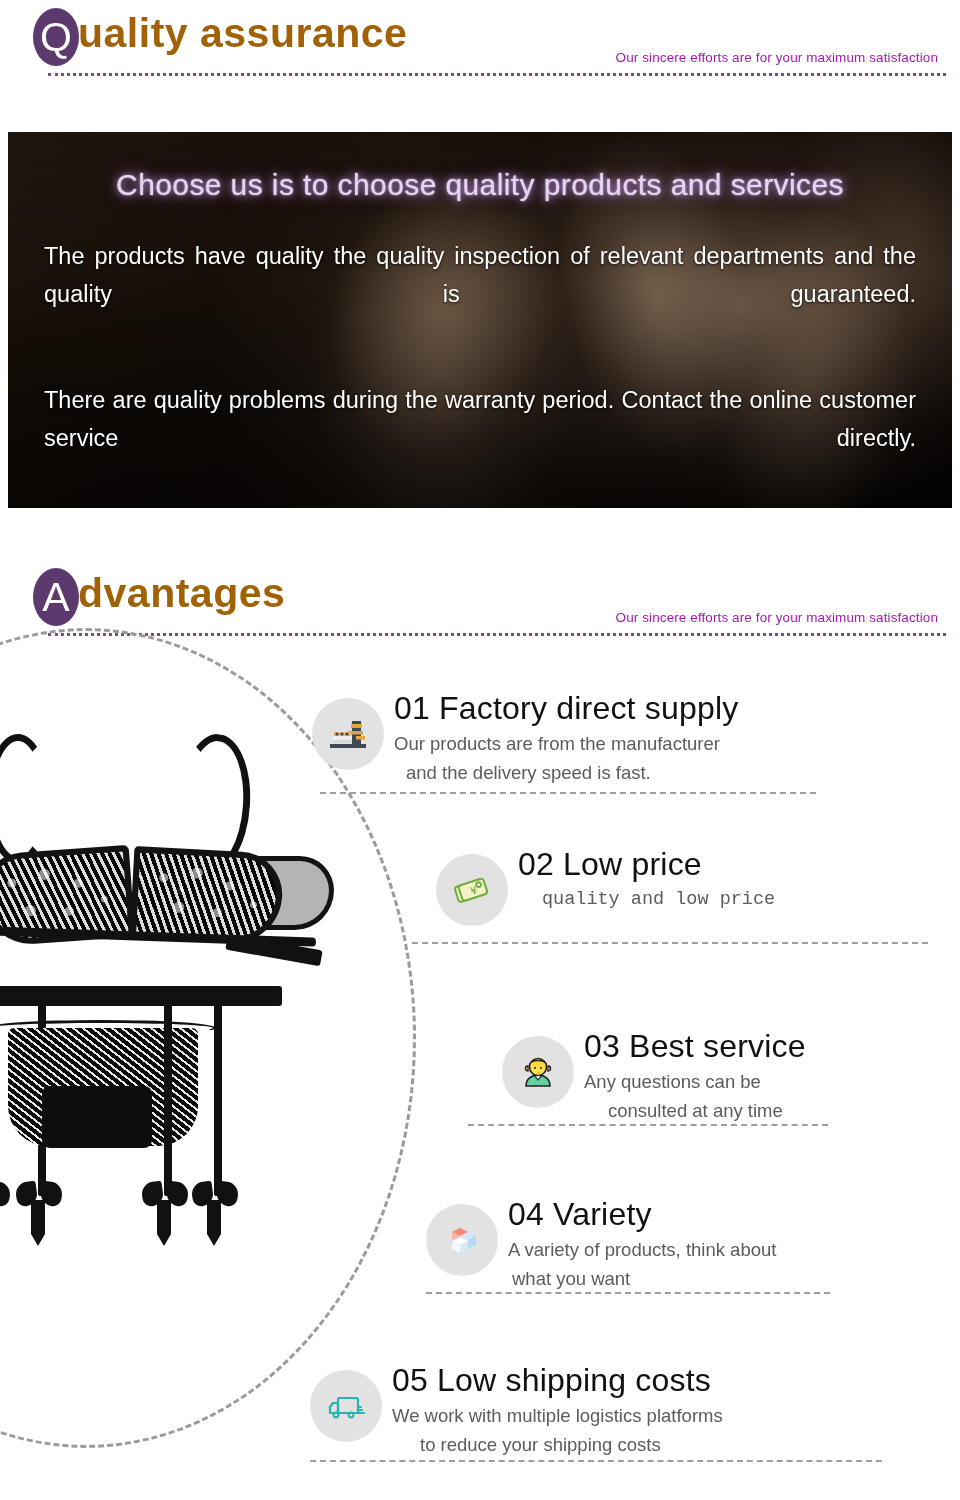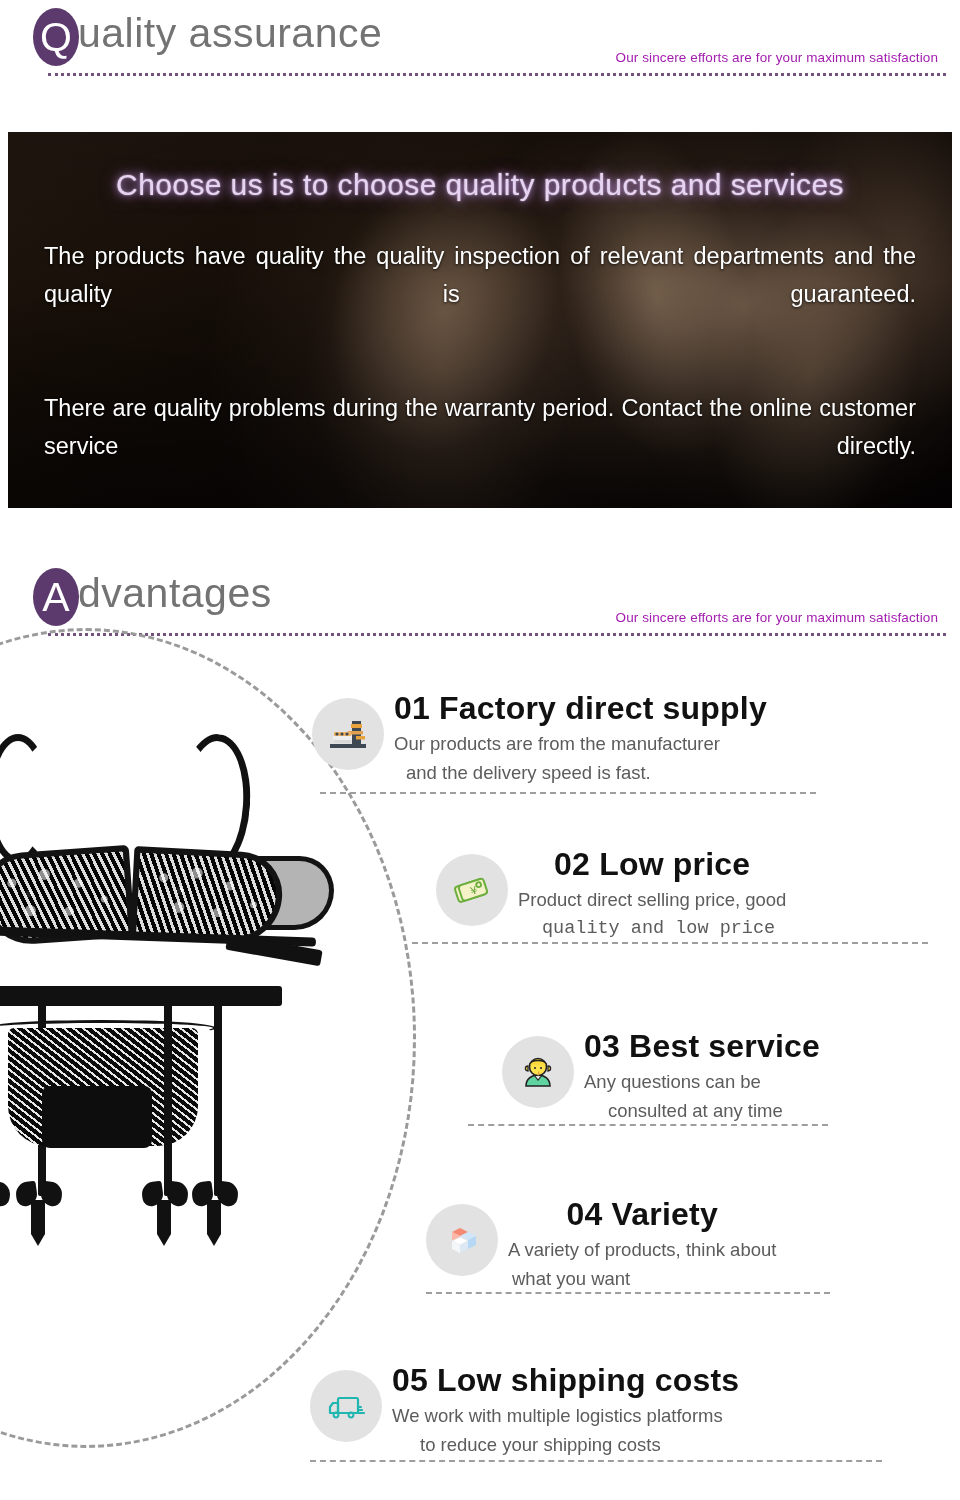--- a/index.html
+++ b/index.html
@@ -19,21 +19,21 @@
     width: 46px; height: 58px; border-radius: 50%;
     background: #5d3a6e;
     color: #ffffff;
     font-size: 41px; font-weight: 400;
     display: flex; align-items: center; justify-content: center;
     line-height: 1;
     letter-spacing: 0;
   }
   .sec-head .htext {
     position: absolute; left: 78px; top: 10px;
-    font-size: 41px; color: #737373; font-weight: 400;
+    font-size: 41px; color: #a16207; font-weight: 700;
     letter-spacing: 0.5px; white-space: nowrap;
   }
   .sec-head .tagline {
     position: absolute; right: 22px; top: 50px;
     font-size: 13.5px; color: #a21caf; letter-spacing: 0.1px;
     white-space: nowrap;
   }
   .sec-head .dots {
     position: absolute; left: 48px; right: 14px; top: 73px; height: 3px;
     border-bottom: 3px dotted #5a3369;
@@ -83,21 +83,21 @@
     margin: 30px 36px 0 36px;
     color: #ffffff;
     font-size: 23.5px;
     line-height: 1.62;
     text-align: justify;
     text-justify: inter-word;
     font-weight: 400;
     text-shadow: 0 1px 3px rgba(0,0,0,.85);
   }
   .banner .body p { margin: 0; }
-  .banner .body p + p { margin-top: 38px; }
+  .banner .body p + p { margin-top: 30px; }
   .banner .body p::after { content: ""; display: inline-block; width: 100%; }
 
   
   .adv-wrap { position: absolute; left: 0; top: 560px; width: 960px; height: 940px; }
 
   .dashed-circle {
     position: absolute; left: -244px; top: 68px;
     width: 660px; height: 820px;
     border: 3px dashed #9a9a9a;
     border-radius: 50%;
@@ -198,22 +198,22 @@
   
   .adv-item { position: absolute; }
   .adv-item .icon-circle {
     position: absolute; left: 0; top: 8px;
     width: 72px; height: 72px; border-radius: 50%;
     background: #e2e2e2;
     display: flex; align-items: center; justify-content: center;
   }
   .adv-item .txt { position: absolute; left: 82px; top: 0; }
   .adv-item .title {
-    font-size: 32px; color: #111; font-weight: 700; white-space: nowrap;
-    letter-spacing: .2px; line-height: 1.18; text-align: center;
+    font-size: 32px; color: #111; font-weight: 400; white-space: nowrap;
+    letter-spacing: .2px; line-height: 1.18;
   }
   .adv-item .desc {
     font-size: 18.5px; color: #5c5c5c; line-height: 1.46; margin-top: 2px;
     white-space: nowrap;
   }
   .adv-item .rule {
     position: absolute; left: 14px; height: 0;
     border-top: 2px dashed #9e9e9e;
   }
 
@@ -333,21 +333,20 @@
           <g transform="rotate(-18 22 22)">
             <rect x="6" y="14" width="28" height="16" rx="3" fill="#f2f0c4" stroke="#6cae3e" stroke-width="2"></rect>
             <rect x="10" y="14" width="26" height="16" rx="3" fill="#f5f2c8" stroke="#6cae3e" stroke-width="2"></rect>
             <circle cx="30" cy="19" r="2.4" fill="#f5f2c8" stroke="#6cae3e" stroke-width="1.8"></circle>
             <text x="20" y="27" font-size="11" fill="#5fa235" font-family="DejaVu Sans, sans-serif">¥</text>
           </g>
         </svg>
       </div>
       <div class="txt">
         <div class="title">02 Low price</div>
-        <div class="desc">Product direct selling price, good</div>
         <div class="desc" style="margin-left:24px;font-family:Liberation Mono, monospace;">quality and low price</div>
       </div>
       <div class="rule"></div>
     </div>
 
     <div class="adv-item i3" style="top:468px;">
       <div class="icon-circle">
         <svg width="44" height="44" viewBox="0 0 44 44">
           <path d="M10 36c0-7 5.5-11 12-11s12 4 12 11z" fill="#5fd3a0" stroke="#222" stroke-width="1.6"></path>
           <path d="M18 25l4 5 4-5z" fill="#ffffff" stroke="#222" stroke-width="1.2"></path>

